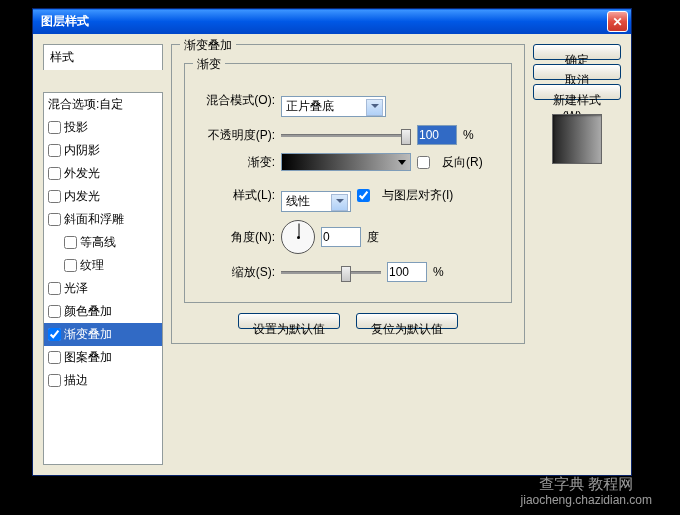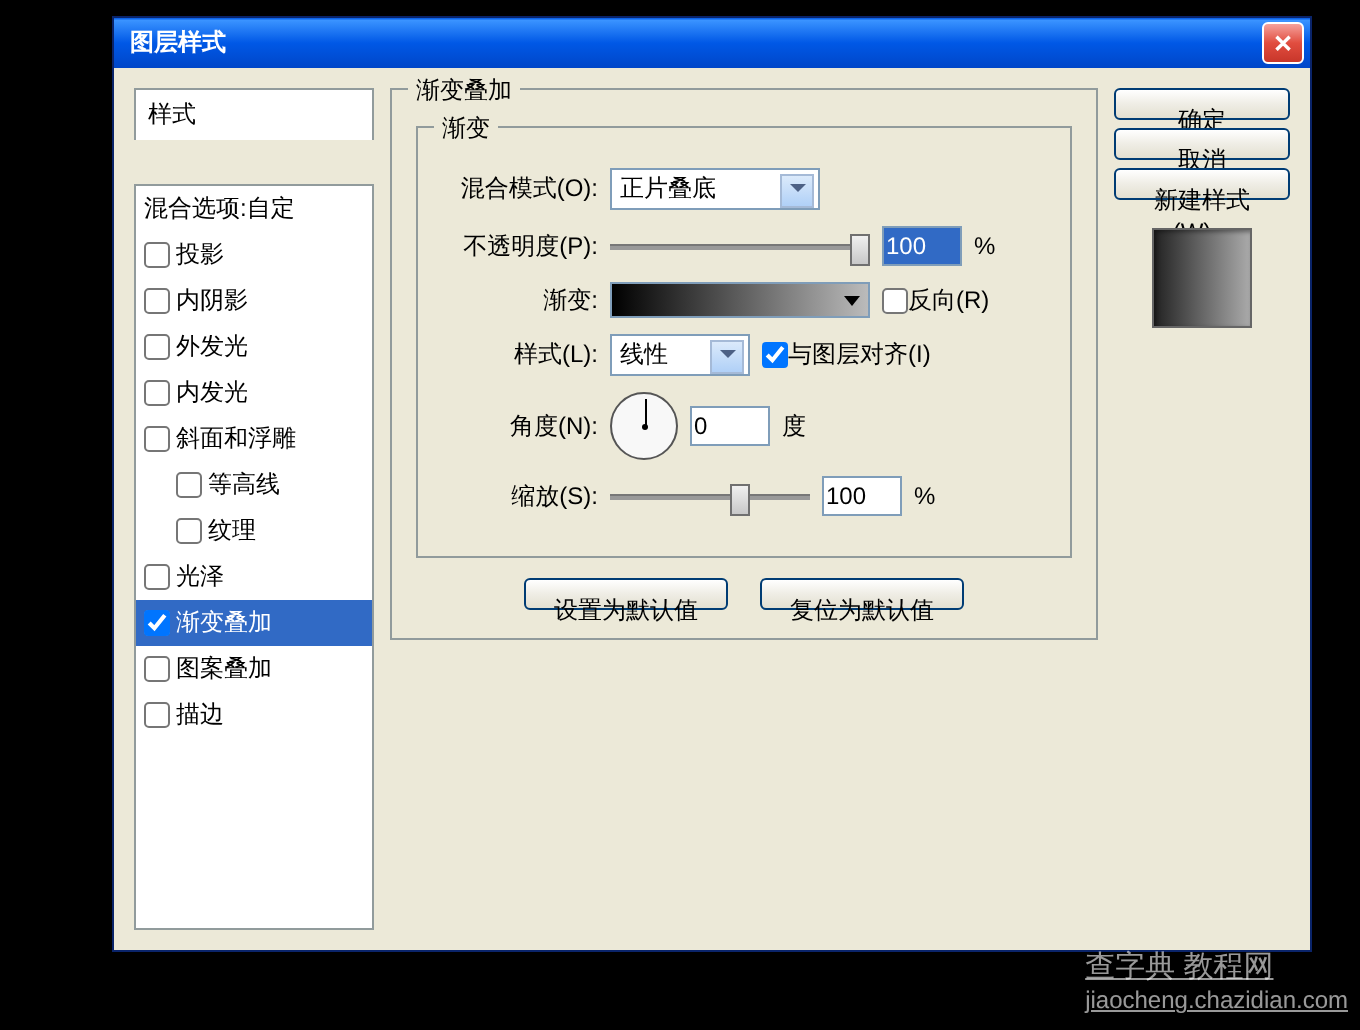--- a/index.html
+++ b/index.html
@@ -1,57 +1,57 @@
 <!DOCTYPE html>
 <html><head>
   <meta charset="utf-8">
   <style>
     * { margin: 0; padding: 0; box-sizing: border-box; font-family: "SimSun", "宋体", sans-serif; font-size: 12px; }
     body { background: #000; width: 680px; height: 515px; position: relative; }
-    .dialog { position: absolute; left: 56px; top: 8px; width: 600px; height: 468px; background: #ECE9D8; border: 1px solid #0A246A; box-shadow: 1px 1px 2px rgba(0,0,0,0.5); }
+    .dialog { position: absolute; left: 32px; top: 8px; width: 600px; height: 468px; background: #ECE9D8; border: 1px solid #0A246A; box-shadow: 1px 1px 2px rgba(0,0,0,0.5); }
     .titlebar { height: 25px; background: linear-gradient(to bottom, #0058E6 0%, #3A93FF 5%, #0058E6 50%, #0046C8 100%); display: flex; align-items: center; padding: 0 3px 0 8px; justify-content: space-between; }
     .titlebar-text { color: white; font-weight: bold; }
     .close-btn { width: 21px; height: 21px; background: linear-gradient(to bottom, #F5A29C, #E14D3F 50%, #C8362A); border: 1px solid #FFF; border-radius: 3px; display: flex; align-items: center; justify-content: center; color: white; font-weight: bold; font-size: 13px; cursor: pointer; }
     .content { display: flex; padding: 10px; gap: 8px; height: calc(100% - 25px); }
     .left-panel { width: 120px; display: flex; flex-direction: column; }
     .styles-header { border: 1px solid #919B9C; border-bottom: none; background: #FFF; padding: 4px 6px; }
     .styles-list { border: 1px solid #919B9C; background: #FFF; flex: 1; margin-top: 22px; }
     .style-item { padding: 3px 4px; display: flex; align-items: center; gap: 3px; cursor: pointer; }
     .style-item.selected { background: #316AC5; color: white; }
     .style-item.sub { padding-left: 20px; }
     .style-item input[type="checkbox"] { width: 13px; height: 13px; }
     .mid-panel { flex: 1; }
     .fieldset { border: 1px solid #919B9C; padding: 10px 12px 14px; position: relative; }
     .fieldset-inner { border: 1px solid #919B9C; padding: 12px 10px; position: relative; margin-top: 8px; }
     .legend { position: absolute; top: -8px; left: 8px; background: #ECE9D8; padding: 0 4px; }
     .form-row { display: flex; align-items: center; margin: 8px 0; gap: 6px; }
     .form-label { width: 80px; text-align: right; }
-    .select { border: 1px solid #7F9DB9; background: white; height: 21px; padding: 1px 20px 1px 4px; width: 105px; position: relative; }
+    .select { border: 1px solid #7F9DB9; background: white; height: 21px; padding: 1px 20px 1px 4px; width: 105px; position: relative; margin-top: 12px; }
     .select::after { content: ""; position: absolute; right: 2px; top: 2px; width: 15px; height: 15px; background: linear-gradient(to bottom, #DBEAFB, #B0D0F7); border: 1px solid #A5BAD7; }
     .select-arrow { position: absolute; right: 6px; top: 7px; width: 0; height: 0; border-left: 4px solid transparent; border-right: 4px solid transparent; border-top: 4px solid #4D6185; z-index: 1; }
     .input-num { border: 1px solid #7F9DB9; background: white; height: 20px; width: 40px; text-align: left; padding: 1px; color: #000; }
     .input-num.hl { background: #316AC5; color: white; }
     .slider-track { width: 130px; height: 3px; background: #999; border-top: 1px solid #777; position: relative; }
     .slider-thumb { position: absolute; top: -6px; width: 10px; height: 16px; background: linear-gradient(to bottom, #F0F0F0, #C8C8C8); border: 1px solid #707070; }
     .gradient-preview { width: 130px; height: 18px; border: 1px solid #7F9DB9; background: repeating-conic-gradient(#ccc 0% 25%, #fff 0% 50%) 0 0/12px 12px; position: relative; cursor: pointer; }
     .gradient-preview-inner { position: absolute; inset: 0; background: linear-gradient(to right, #000, #bbb); }
     .gradient-preview::after { content: ""; position: absolute; right: 2px; top: 2px; width: 12px; height: 12px; border: 0; }
     .grad-arrow { position: absolute; right: 4px; top: 6px; width: 0; height: 0; border-left: 4px solid transparent; border-right: 4px solid transparent; border-top: 5px solid #000; z-index: 1; }
     .angle-dial { width: 34px; height: 34px; border: 1px solid #555; border-radius: 50%; background: #F8F8F8; position: relative; }
     .angle-dial::after { content: ""; position: absolute; width: 14px; height: 1px; background: #000; top: 16px; left: 17px; transform-origin: left center; transform: rotate(-90deg); }
     .angle-dial-dot { position: absolute; width: 3px; height: 3px; background: #000; top: 15px; left: 15px; border-radius: 50%; }
     .btn { border: 1px solid #003C74; background: linear-gradient(to bottom, #FFF, #EFEDE5 50%, #E3E0D1); padding: 7px 14px; height: 15px; border-radius: 3px; cursor: pointer; }
     .right-panel { width: 88px; display: flex; flex-direction: column; gap: 4px; align-items: stretch; }
     .right-panel .btn { width: 100%; }
     .preview-check { margin-top: 10px; display: flex; align-items: center; gap: 4px; padding-left: 10px; }
     .preview-swatch { width: 50px; height: 50px; margin: 10px auto 0; border: 1px solid #666; background: linear-gradient(to right, #222, #aaa); box-shadow: inset 1px 1px 2px rgba(0,0,0,0.4); }
     .buttons-row { display: flex; justify-content: center; gap: 16px; margin-top: 10px; }
-    .watermark { position: absolute; bottom: 6px; right: 6px; color: rgba(255,255,255,0.6); font-size: 13px; text-align: left; line-height: 1.3; text-decoration: underline; }
+    .watermark { position: absolute; bottom: 6px; right: 28px; color: rgba(255,255,255,0.6); font-size: 13px; text-align: center; line-height: 1.3; }
     .watermark .big { font-size: 15px; }
-    .cb { display: inline-flex; align-items: center; gap: 0; }
+    .cb { display: inline-flex; align-items: center; gap: 12px; }
     .cb input { width: 13px; height: 13px; }
   </style>
 </head>
 <body>
 
 <div class="dialog">
   <div class="titlebar">
     <span class="titlebar-text">图层样式</span>
     <div class="close-btn">
       <span>✕</span>
@@ -87,20 +87,24 @@
             <span>等高线</span>
           </div>
         <div class="style-item sub">
             <input type="checkbox" style="">
             <span>纹理</span>
           </div>
         <div class="style-item">
             <input type="checkbox" style="">
             <span>光泽</span>
           </div>
+        <div class="style-item">
+            <input type="checkbox" style="">
+            <span>颜色叠加</span>
+          </div>
         <div class="style-item selected">
             <input type="checkbox" checked="" style="">
             <span>渐变叠加</span>
           </div>
         <div class="style-item">
             <input type="checkbox" style="">
             <span>图案叠加</span>
           </div>
         <div class="style-item">
             <input type="checkbox" style="">

